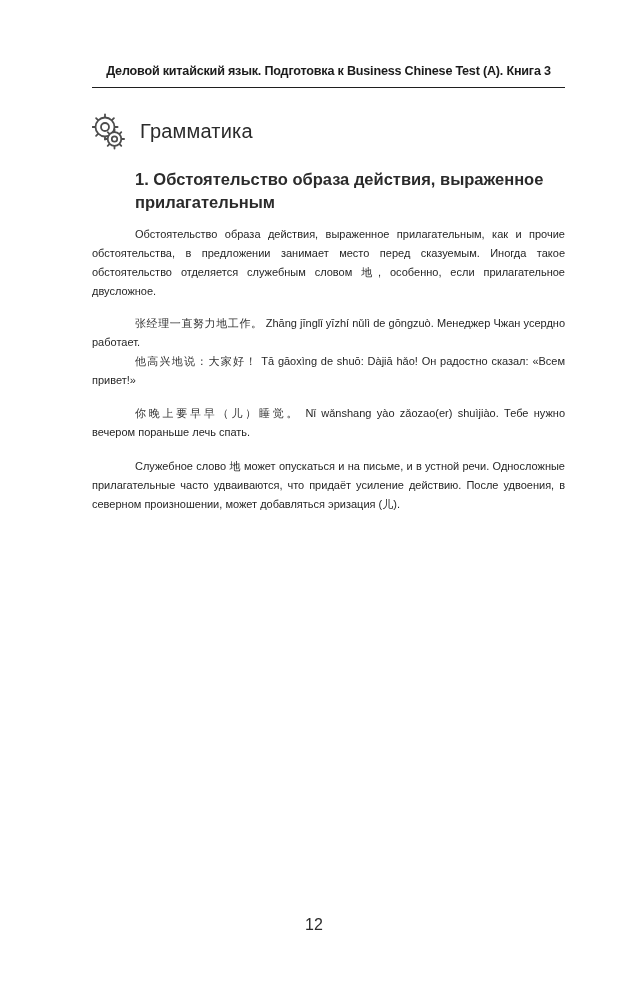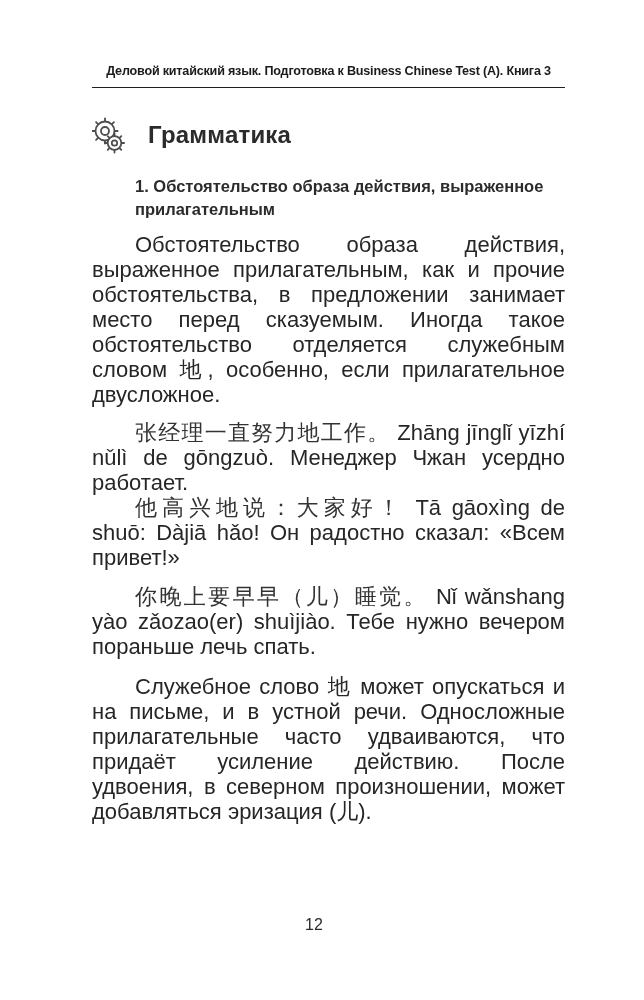--- a/index.html
+++ b/index.html
@@ -14,27 +14,27 @@
     overflow:hidden;
   }
   .running-header{padding-top:64px;}
   .rh-text{
     font-weight:700;font-size:12.6px;letter-spacing:-0.2px;
     white-space:nowrap;text-align:center;color:#1b1b1b;
   }
   .rule{border-bottom:1.6px solid #1f1f1f;margin-top:9px;}
   .section-row{display:flex;align-items:center;gap:14px;margin-top:25px;}
   .icon-wrap{flex:0 0 auto;width:34px;height:37px;}
-  .section-title{font-size:24px;font-weight:700;margin:8px;color:#2b2b2b;letter-spacing:0.2px;}
+  .section-title{font-size:20px;font-weight:400;margin:0;color:#2b2b2b;letter-spacing:0.2px;}
   .topic-heading{
     font-size:16.5px;font-weight:700;line-height:23px;
     margin:18px 0 0 43px;color:#2b2b2b;
   }
   .body{
-    font-size:22px;line-height:25px;
+    font-size:11px;line-height:19px;
     text-align:justify;text-indent:43px;
     margin:0;color:#262626;
   }
   .intro{margin-top:11px;}
   .ex-first{margin-top:13px;}
   .note{margin-top:15px;}
   .ex2-first{margin-top:14px;}
   .zh{font-family:"DejaVu Serif",serif;letter-spacing:0.5px;color:#333333;}
   .page-number{
     position:absolute;left:0;right:16px;top:916px;

